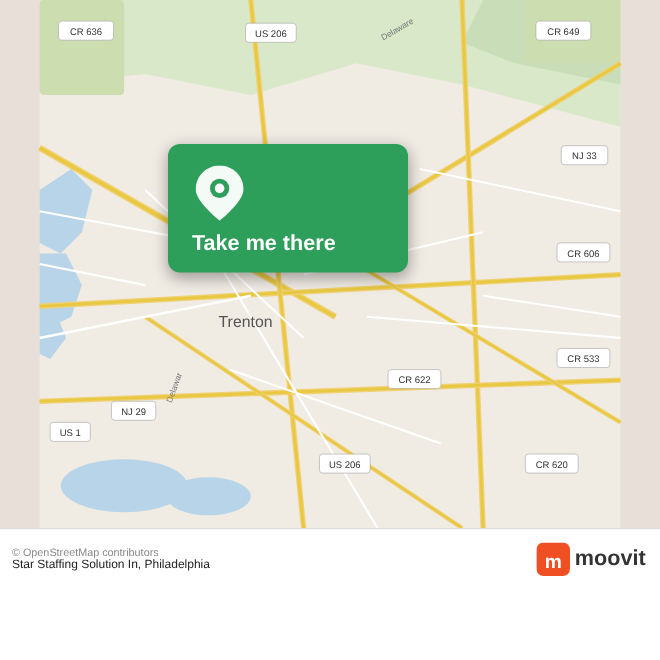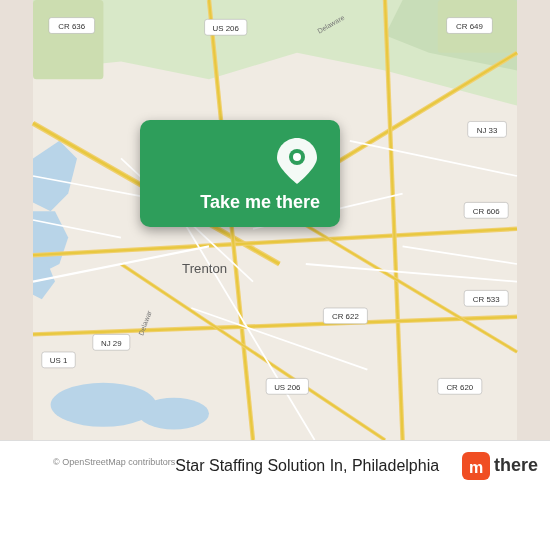--- a/index.html
+++ b/index.html
@@ -30,21 +30,21 @@
     
     #cta-overlay {
       position: absolute;
       top: 120px;
       left: 140px;
       width: 200px;
       background-color: #2e9e5b;
       border-radius: 10px;
       display: flex;
       flex-direction: column;
-      align-items: flex-end;
+      align-items: flex-start;
       padding: 18px 20px 14px 20px;
       cursor: pointer;
       box-shadow: 0 4px 12px rgba(0,0,0,0.35);
     }
 
     #location-icon-wrap {
       width: 46px;
       height: 46px;
       display: flex;
       align-items: center;
@@ -65,31 +65,30 @@
       background: white;
       display: flex;
       align-items: center;
       justify-content: space-between;
       padding: 0 12px 0 10px;
       border-top: 1px solid #ddd;
     }
 
     #footer-left {
       display: flex;
-      flex-direction: row;
-      margin-left: 43px;
+      flex-direction: column;
     }
 
     #attribution {
       font-size: 9px;
       color: #888;
     }
 
     #place-name {
-      font-size: 16px;
+      font-size: 10px;
       font-weight: 500;
       color: #222;
     }
 
     #moovit-logo {
       display: flex;
       align-items: center;
       gap: 4px;
     }
 
@@ -219,15 +218,15 @@
   <div id="footer-left">
     <span id="attribution">© OpenStreetMap contributors</span>
     <span id="place-name">Star Staffing Solution In, Philadelphia</span>
   </div>
   <div id="moovit-logo">
 
     <svg id="moovit-icon" viewBox="0 0 28 28" xmlns="http://www.w3.org/2000/svg">
       <rect width="28" height="28" rx="6" fill="#f04e23"></rect>
       <text x="14" y="21" text-anchor="middle" font-size="16" font-family="Arial" font-weight="bold" fill="white">m</text>
     </svg>
-    <span id="moovit-text">there</span>
+    <span id="moovit-text">moovit</span>
   </div>
 </div>
 
 </body></html>

